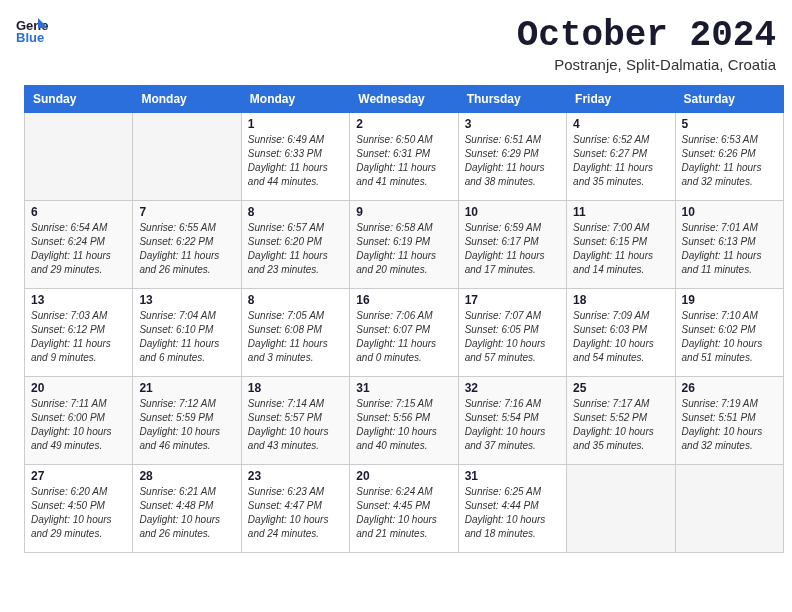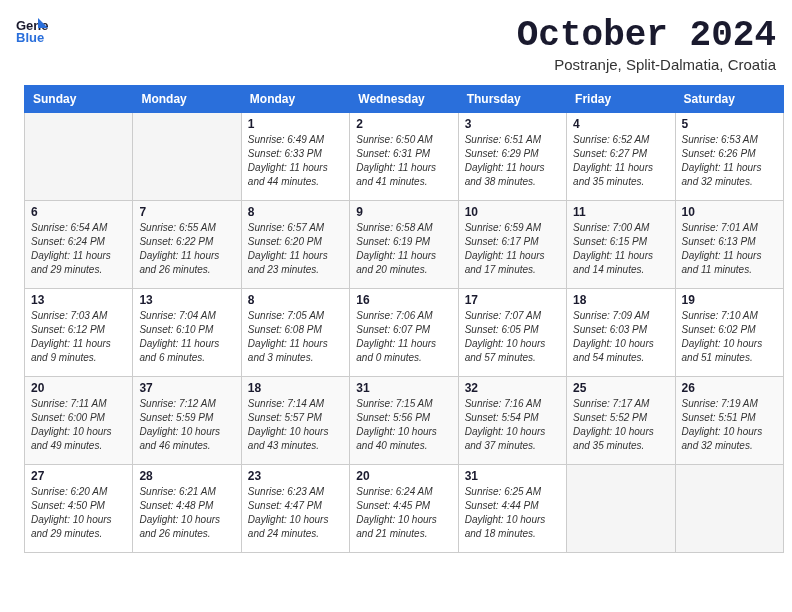--- a/index.html
+++ b/index.html
@@ -197,21 +197,21 @@
           <span class="day-number">19</span>
           <div class="day-info">Sunrise: 7:10 AM<br>Sunset: 6:02 PM<br>Daylight: 10 hours and 51 minutes.</div>
         </td>
       </tr>
       <tr>
         <td>
           <span class="day-number">20</span>
           <div class="day-info">Sunrise: 7:11 AM<br>Sunset: 6:00 PM<br>Daylight: 10 hours and 49 minutes.</div>
         </td>
         <td>
-          <span class="day-number">37</span>
+          <span class="day-number">21</span>
           <div class="day-info">Sunrise: 7:12 AM<br>Sunset: 5:59 PM<br>Daylight: 10 hours and 46 minutes.</div>
         </td>
         <td>
           <span class="day-number">18</span>
           <div class="day-info">Sunrise: 7:14 AM<br>Sunset: 5:57 PM<br>Daylight: 10 hours and 43 minutes.</div>
         </td>
         <td>
           <span class="day-number">31</span>
           <div class="day-info">Sunrise: 7:15 AM<br>Sunset: 5:56 PM<br>Daylight: 10 hours and 40 minutes.</div>
         </td>

